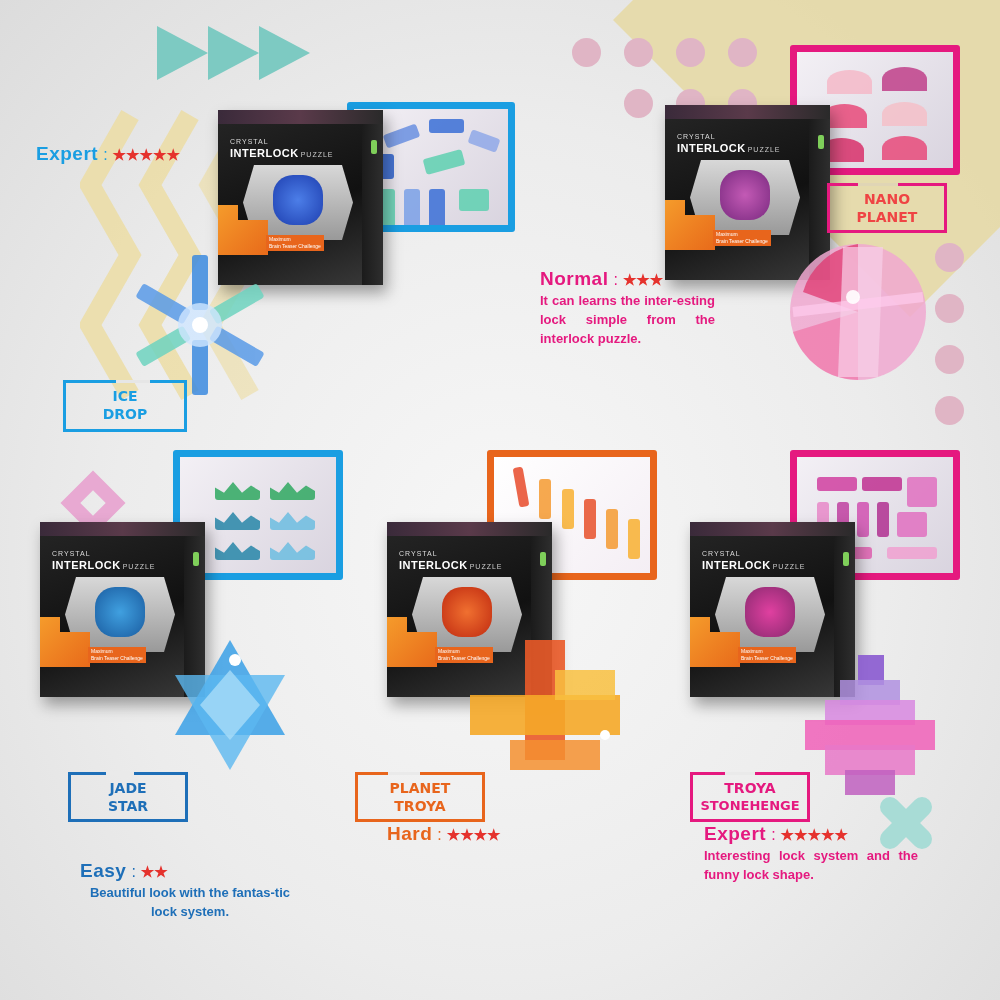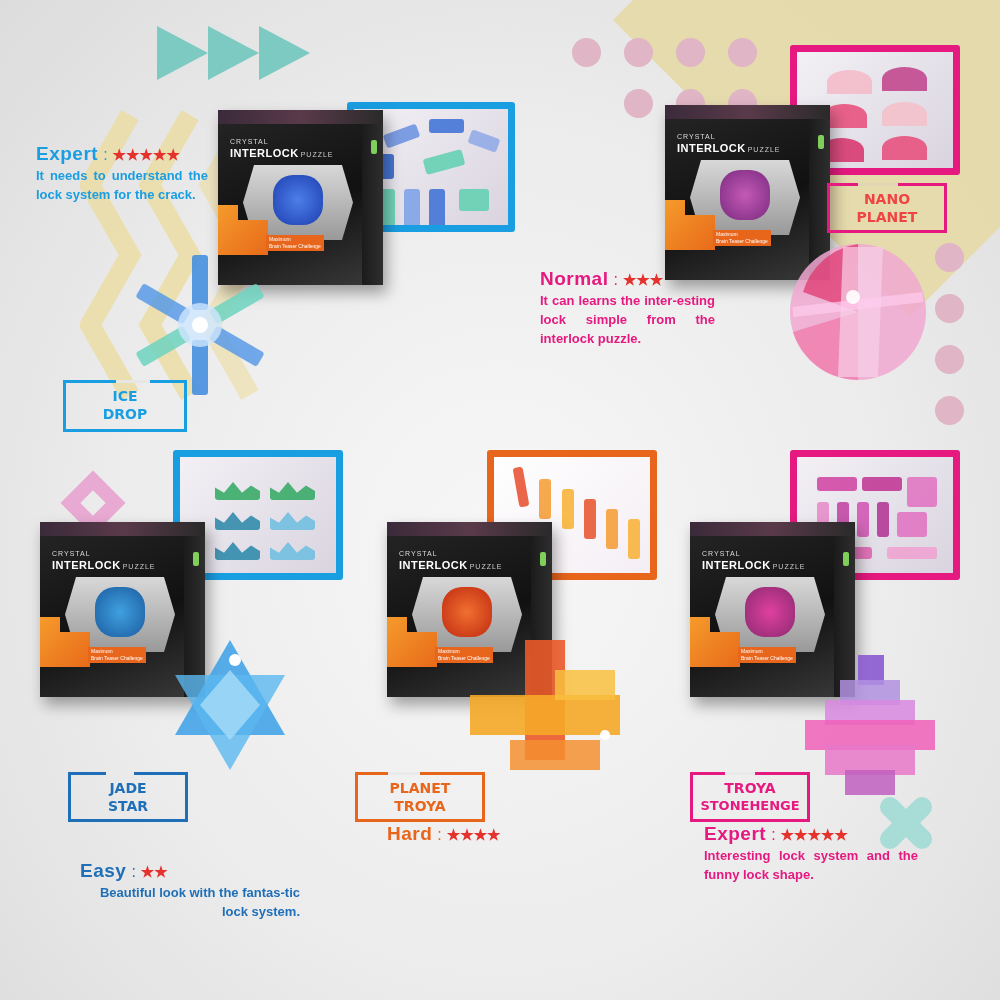--- a/index.html
+++ b/index.html
@@ -147,21 +147,20 @@
   </svg>
 
   <div class="tag" style="left:63px;top:380px;width:124px;height:52px;border-color:#1a9ee2;color:#1a9ee2;">
     <div class="gap" style="left:50px;width:34px;background:#e6e6e6"></div>
     <div>ICE</div>
     <div>DROP</div>
   </div>
 
   <div class="desc" style="left:36px;top:143px;width:172px;color:#1a9ee2;">
     <div><span class="level">Expert</span><span class="colon">:</span><span class="stars">★★★★★</span></div>
-    <div class="text">It needs to understand the lock system for the crack.</div>
   </div>
 </section>
 
 <section>
   <div class="frame" style="left:790px;top:45px;width:170px;height:130px;border-color:#e5197f;">
     <div class="piece" style="left:30px;top:18px;width:45px;height:24px;background:#f4b8c8;border-radius:50% 50% 0 0"></div>
     <div class="piece" style="left:85px;top:15px;width:45px;height:24px;background:#c0408a;border-radius:50% 50% 0 0"></div>
     <div class="piece" style="left:25px;top:52px;width:45px;height:24px;background:#e84a7a;border-radius:50% 50% 0 0"></div>
     <div class="piece" style="left:85px;top:50px;width:45px;height:24px;background:#f5c0c8;border-radius:50% 50% 0 0"></div>
     <div class="piece" style="left:22px;top:86px;width:45px;height:24px;background:#d8306a;border-radius:50% 50% 0 0"></div>
@@ -237,21 +236,21 @@
   </svg>
 
   <div class="tag" style="left:68px;top:772px;width:120px;height:50px;border-color:#1e6fb8;color:#1e6fb8;">
     <div class="gap" style="left:35px;width:28px;background:#eaeaea"></div>
     <div>JADE</div>
     <div>STAR</div>
   </div>
 
   <div class="desc" style="left:80px;top:823px;width:220px;color:#1e6fb8;margin-top:37px;">
     <div><span class="level">Easy</span><span class="colon">:</span><span class="stars">★★</span></div>
-    <div class="text" style="text-align:right">Beautiful look with the fantas-tic lock system.</div>
+    <div class="text" style="text-align:center">Beautiful look with the fantas-tic lock system.</div>
   </div>
 </section>
 
 <section>
   <div class="frame" style="left:487px;top:450px;width:170px;height:130px;border-color:#e8651c;background:linear-gradient(135deg,#fff,#f4eef4);">
     <div class="piece" style="left:22px;top:10px;width:10px;height:40px;background:#e84a2a;transform:rotate(-10deg)"></div>
     <div class="piece" style="left:45px;top:22px;width:12px;height:40px;background:#f59a30"></div>
     <div class="piece" style="left:68px;top:32px;width:12px;height:40px;background:#f8b030"></div>
     <div class="piece" style="left:90px;top:42px;width:12px;height:40px;background:#e8502a"></div>
     <div class="piece" style="left:112px;top:52px;width:12px;height:40px;background:#f59a30"></div>

